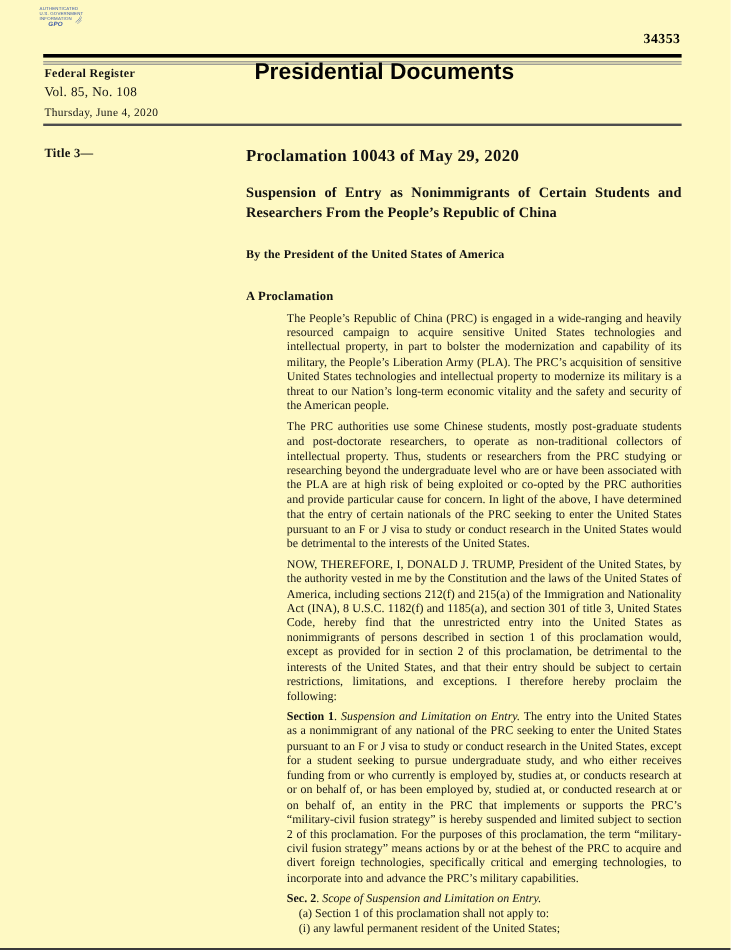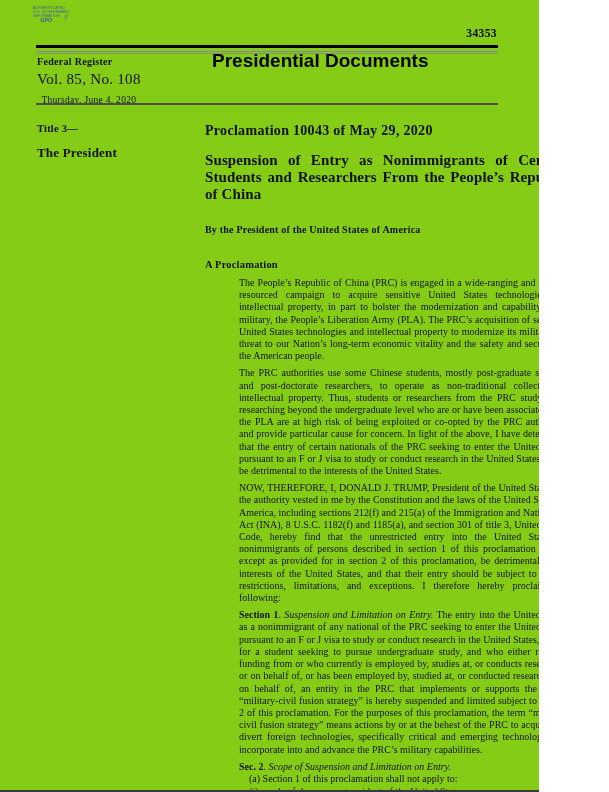--- a/index.html
+++ b/index.html
@@ -1,50 +1,50 @@
 <!DOCTYPE html>
 <html><head>
 <meta charset="utf-8">
 <style>
   html,body { margin:0; padding:0; background:#ffffff; }
   .page {
-    position:relative; width:539px; height:792px; background:#84cc16;
+    position:relative; width:609px; height:792px; background:#fef9c3;
     font-family:"Liberation Serif", serif; color:#121212; overflow:hidden;
   }
 
   
   .gpo-seal { position:absolute; left:33px; top:6px; width:70px; height:36px; }
   .gpo-inner { transform:scale(0.52); transform-origin:top left; display:flex; align-items:flex-start; }
   .gpo-text { font-family:"Liberation Sans", sans-serif; color:#3a57a7; font-size:7px; line-height:7.5px; letter-spacing:0.3px; text-align:left; white-space:nowrap; }
   .gpo-acronym { font-weight:bold; font-style:italic; font-size:10px; margin-top:1px; padding-left:14px; }
   .gpo-swoosh { margin-left:-16px; margin-top:-4px; }
 
   
   .page-number { position:absolute; top:27px; right:42px; font-weight:bold; font-size:11.5px; letter-spacing:0.4px; color:#000; }
   .rule-thick { position:absolute; left:36px; right:41px; top:45px; height:3.2px; background:#000; }
   .rule-double { position:absolute; left:36px; right:41px; top:50.5px; height:3.5px; box-sizing:border-box; border-top:1.2px solid #8a8a8a; border-bottom:1.2px solid #8a8a8a; }
   .header-rule { position:absolute; left:36px; right:41px; top:103px; height:1.8px; background:#4d4d4d; }
   .bottom-bar { position:absolute; left:0; right:0; bottom:0; height:2.5px; background:#3a3a3a; }
 
   
   .masthead { position:absolute; left:37px; top:56px; }
   .masthead .pub { font-weight:bold; font-size:10px; letter-spacing:0.3px; }
-  .masthead .vol { font-size:15px; margin-top:4px; letter-spacing:0.3px; }
+  .masthead .vol { font-size:11px; margin-top:4px; letter-spacing:0.3px; }
   .masthead .date { font-size:9.5px; margin-top:7px; letter-spacing:0.3px;text-align:center; }
   .section-title { position:absolute; left:212px; top:50px; margin:0; font-family:"Liberation Sans", sans-serif; font-weight:bold; font-size:19px; letter-spacing:0; color:#040404; }
 
   
   .content { position:absolute; left:37px; top:123px; width:531px; display:flex; }
   .side-col { width:168px; flex:none; }
   .side-col .title3 { font-weight:bold; font-size:10.5px; letter-spacing:0.2px; }
   .side-col .president { font-weight:bold; font-size:13px; margin-top:11px; letter-spacing:0.2px; }
   .main-col { width:363px; flex:none; }
 
   .proc-number { font-weight:bold; font-size:14px; letter-spacing:0.3px; }
-  .proc-title { margin:13px 0 0 0; font-weight:bold; font-size:15px; line-height:17px; text-align:justify; letter-spacing:0.1px; }
+  .proc-title { margin:13px 0 0 0; font-weight:bold; font-size:12px; line-height:17px; text-align:justify; letter-spacing:0.1px; }
   .byline { margin-top:21px; font-weight:bold; font-size:10px; letter-spacing:0.2px; }
   .proc-heading { margin-top:24px; font-weight:bold; font-size:10.5px; letter-spacing:0.2px; }
 
   .paras { margin-top:7px;margin-left:34px; }
   .body-para { margin:0 0 5px 0; font-size:10px; line-height:12.2px; text-align:justify; color:#131313; }
   .body-para.tight { margin-bottom:0.5px; }
   .body-para.indent { text-indent:10px; margin-bottom:0; text-align:left; }
   .seg-b { font-weight:bold; }
   .seg-i { font-style:italic; }
 </style>
@@ -80,21 +80,20 @@
     <div class="date">Thursday, June 4, 2020</div>
   </div>
 
   <h1 class="section-title">Presidential Documents</h1>
 
   <div class="header-rule"></div>
 
   <div class="content">
     <div class="side-col">
       <div class="title3">Title 3—</div>
-      <div class="president">The President</div>
     </div>
     <div class="main-col">
       <div class="proc-number">Proclamation 10043 of May 29, 2020</div>
       <h2 class="proc-title">Suspension of Entry as Nonimmigrants of Certain Students and Researchers From the People’s Republic of China</h2>
       <div class="byline">By the President of the United States of America</div>
       <div class="proc-heading">A Proclamation</div>
       <div class="paras" id="paras">
           <p class="body-para"><span>The People’s Republic of China (PRC) is engaged in a wide-ranging and heavily resourced campaign to acquire sensitive United States technologies and intellectual property, in part to bolster the modernization and capability of its military, the People’s Liberation Army (PLA). The PRC’s acquisition of sensitive United States technologies and intellectual property to modernize its military is a threat to our Nation’s long-term economic vitality and the safety and security of the American people.</span></p>
           <p class="body-para"><span>The PRC authorities use some Chinese students, mostly post-graduate students and post-doctorate researchers, to operate as non-traditional collectors of intellectual property. Thus, students or researchers from the PRC studying or researching beyond the undergraduate level who are or have been associated with the PLA are at high risk of being exploited or co-opted by the PRC authorities and provide particular cause for concern. In light of the above, I have determined that the entry of certain nationals of the PRC seeking to enter the United States pursuant to an F or J visa to study or conduct research in the United States would be detrimental to the interests of the United States.</span></p>
           <p class="body-para"><span>NOW, THEREFORE, I, DONALD J. TRUMP, President of the United States, by the authority vested in me by the Constitution and the laws of the United States of America, including sections 212(f) and 215(a) of the Immigration and Nationality Act (INA), 8 U.S.C. 1182(f) and 1185(a), and section 301 of title 3, United States Code, hereby find that the unrestricted entry into the United States as nonimmigrants of persons described in section 1 of this proclamation would, except as provided for in section 2 of this proclamation, be detrimental to the interests of the United States, and that their entry should be subject to certain restrictions, limitations, and exceptions. I therefore hereby proclaim the following:</span></p>

